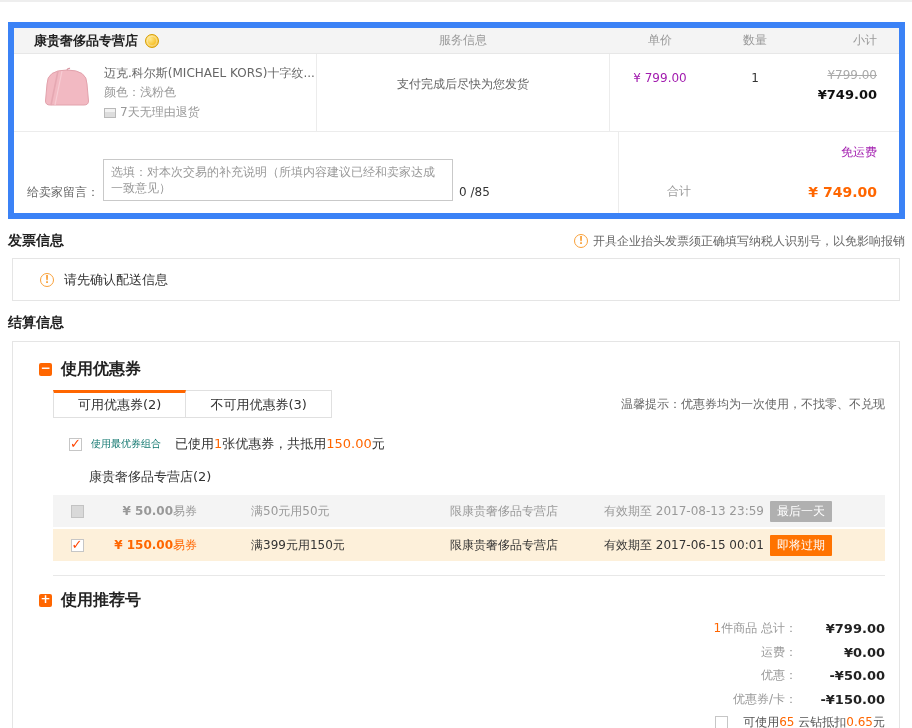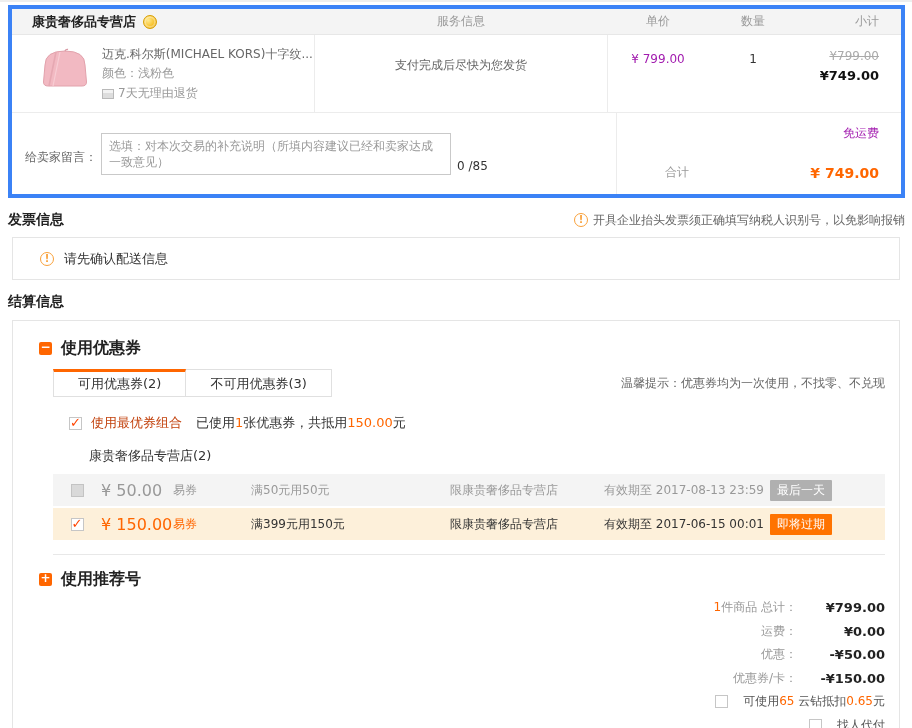--- a/index.html
+++ b/index.html
@@ -6,21 +6,21 @@
   html,body { background:#fff; }
   body {
     width: 912px; height: 728px;
     font-family: "DejaVu Sans", "Liberation Sans", sans-serif;
     font-size: 12px; color: #333; overflow: hidden;
     border-top: 2px solid #eee;
   }
   .orange { color: #ff6600; }
 
   
-  .order-table { margin: 3px 7px 0 8px; border: 4px solid #3b82f6; background: #fff; }
+  .order-table { margin: 20px 7px 0 8px; border: 6px solid #3b82f6; background: #fff; }
   .o-head { display: flex; align-items: center; height: 26px; background: #f4f4f4; border-bottom: 1px solid #e7e7e7; color: #999; }
   .col-info { width: 302px; }
   .col-service { width: 294px; text-align: center; }
   .col-price { width: 100px; text-align: center; }
   .col-qty { width: 90px; text-align: center; }
   .col-sub { flex: 1; text-align: right; padding-right: 22px; }
   .store-cell { padding-left: 20px; display: flex; align-items: center; gap: 7px; }
   .store-name { font-weight: bold; color: #222; font-size: 13px; cursor: pointer; }
   .medal { display:inline-block; width: 14px; height: 14px; border-radius: 50%;
     background: radial-gradient(circle at 35% 35%, #ffe98e, #f7c027 60%, #e09e00);
@@ -37,21 +37,21 @@
     background: linear-gradient(#f2f2f2 40%, #ddd 40%); }
   .service-cell { border-left: 1px solid #ececec; border-right: 1px solid #ececec;
     display: flex; align-items: flex-start; justify-content: center; padding-top: 22px; color: #666; }
   .o-body .col-price, .o-body .col-qty { padding-top: 17px; color: #a21caf; }
   .o-body .col-qty { color: #333; }
   .sub-cell { padding-top: 14px; }
   .sub-old { color: #aaa; text-decoration: line-through; }
   .sub-new { color: #111; font-weight: bold; font-size: 13px; margin-top: 5px; }
 
   .o-msg { display: flex; border-top: 1px solid #ececec; min-height: 82px; }
-  .msg-left { width: 604px; padding: 13px 0 12px 13px; display: flex; align-items: center; color: #666; }
+  .msg-left { width: 604px; padding: 13px 0 12px 13px; display: flex; align-items: flex-end; color: #666; }
   .msg-label { margin-top: 7px; }
   .msg-wrap { display: flex; align-items: flex-end; gap: 6px; margin-left: 4px; }
   .msg-input { width: 350px; height: 42px; border: 1px solid #c9c9c9; resize: none;
     font-family: inherit; font-size: 12px; padding: 4px 7px; color: #333; line-height: 16px; }
   .msg-input::placeholder { color: #999; opacity: 1; }
   .msg-counter { color: #333; padding-bottom: 2px; white-space: nowrap; }
   .msg-right { flex: 1; border-left: 1px solid #ececec; padding: 12px 22px 12px 48px;
     display: flex; flex-direction: column; }
   .free-ship { text-align: right; color: #a21caf; }
   .total-row { margin-top: 22px; display: flex; justify-content: space-between; align-items: center; }
@@ -77,29 +77,29 @@
 
   .tabs-row { margin: 10px 0 0 14px; display: flex; justify-content: space-between; align-items: flex-end; }
   .tabs { display: flex; }
   .tab { height: 28px; line-height: 27px; padding: 0 24px; border: 1px solid #e0e0e0;
     background: #fff; font-size: 13px; color: #333; cursor: pointer; }
   .tab.active { border-top: 3px solid #ff6600; line-height: 24px; }
   .tab + .tab { border-left: none; }
   .tip { color: #666; padding-bottom: 5px; }
 
   .combo-row { margin: 17px 0 0 30px; display: flex; align-items: center; }
-  .combo-label { color: #c2410c; font-size: 13px; margin-left: 9px; }
+  .combo-label { color: #0f766e; font-size: 10px; margin-left: 9px; }
   .combo-detail { margin-left: 14px; color: #333; font-size: 13px; }
   .store-group { margin: 15px 0 9px 50px; color: #333; font-size: 13px; }
 
   .coupon-row { margin: 2px 0 0 14px; height: 32px; display: flex; align-items: center;
     background: #f4f4f4; cursor: pointer; }
   .coupon-row.highlight { background: #fdf0da; }
   .c-check { width: 48px; text-align: center; flex: none; }
-  .c-amount { width: 72px; font-size: 16px; font-weight: normal; flex: none; }
+  .c-amount { width: 72px; font-size: 12px; font-weight: bold; flex: none; text-align: right; }
   .c-type { width: 78px; flex: none; }
   .c-cond { width: 153px; flex: none; }
   .c-scope { width: 200px; flex: none; text-align: center; }
   .c-valid { width: 166px; flex: none; }
   .coupon-row.disabled .c-amount, .coupon-row.disabled .c-type,
   .coupon-row.disabled .c-cond, .coupon-row.disabled .c-scope,
   .coupon-row.disabled .c-valid { color: #999; }
   .coupon-row.highlight .c-amount, .coupon-row.highlight .c-type { color: #ff6600; }
   .coupon-row.highlight .c-cond, .coupon-row.highlight .c-scope,
   .coupon-row.highlight .c-valid { color: #333; }

